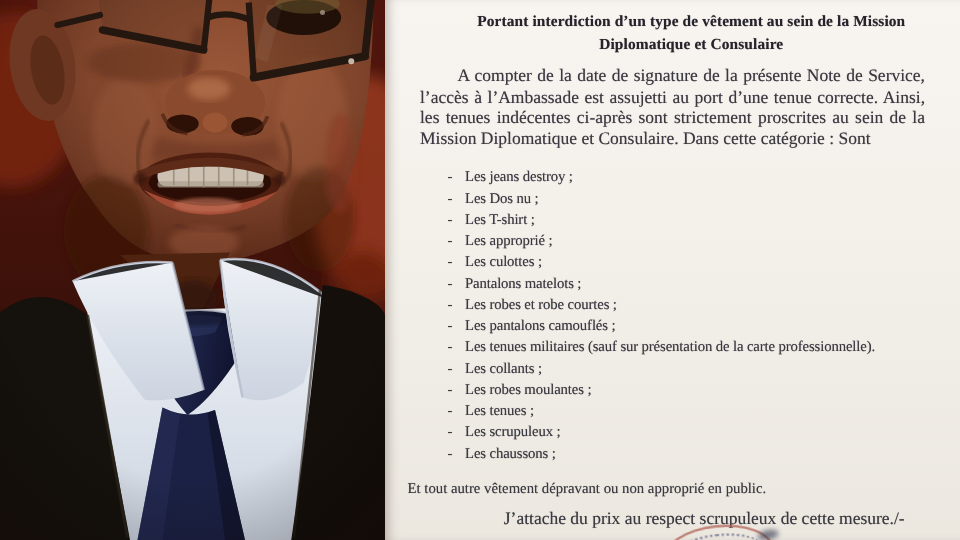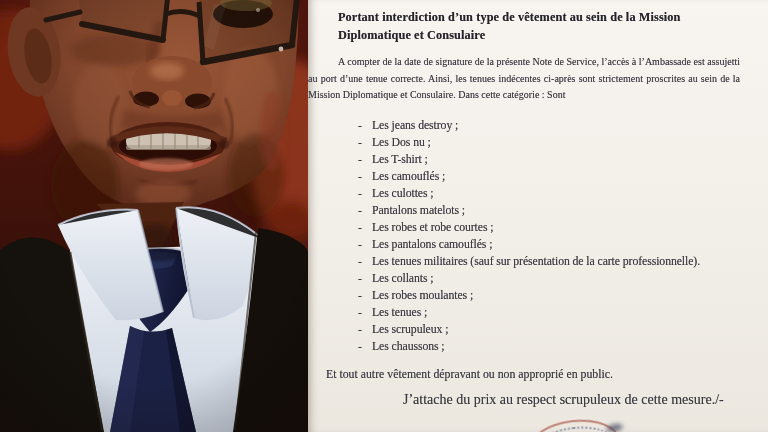--- a/index.html
+++ b/index.html
@@ -12,28 +12,28 @@
   .photo-pane svg { display:block; }
   
   .doc-pane {
     position:absolute; left:308px; top:0; width:460px; height:432px;
     background:linear-gradient(180deg,#f8f5f1 0%, #f3f0ea 45%, #ece8e0 100%);
     box-shadow:inset 7px 0 9px -5px rgba(70,45,30,0.35);
     color:#3a3840;
     text-shadow:0 0 0.6px rgba(58,56,64,0.55);
   }
   .doc-title {
-    padding-top:8px; text-align:left; font-weight:bold;
+    padding-top:8px; text-align:center; font-weight:bold;
     font-size:12.3px; line-height:18px; color:#26242b;
     letter-spacing:0.1px;
     padding-left:30px;
   }
   .doc-para {
-    margin:10px 28px 0 0; text-align:justify; text-align-last:left;
-    text-indent:30px; font-size:10px; line-height:16.5px;font-family:Liberation Serif, serif;
+    margin:10px 28px 0 28px; text-align:justify; text-align-last:left;
+    text-indent:30px; font-size:14px; line-height:16.5px;font-family:Liberation Serif, serif;
   }
   .doc-list {
     list-style:none; margin:13px 0 0 0; padding:0 0 0 50px;
     font-size:11.8px; line-height:17px; letter-spacing:-0.1px;
   }
   .doc-list .dash { display:inline-block; width:14px; }
   .closing { margin:11px 20px 0 18px; font-size:11.8px; line-height:16px; }
   .signature { margin:10px 0 0 95px; font-size:14px; line-height:16px; }
   .stamp {
     position:absolute; left:222px; top:420px; width:86px; height:44px;
@@ -214,21 +214,21 @@
       <div>Portant interdiction d’un type de vêtement au sein de la Mission</div>
       <div>Diplomatique et Consulaire</div>
     </div>
 
     <p class="doc-para">A compter de la date de signature de la présente Note de Service, l’accès à l’Ambassade est assujetti au port d’une tenue correcte. Ainsi, les tenues indécentes ci-après sont strictement proscrites au sein de la Mission Diplomatique et Consulaire. Dans cette catégorie : Sont</p>
 
     <ul class="doc-list">
       <li><span class="dash">-</span><span>Les jeans destroy ;</span></li>
       <li><span class="dash">-</span><span>Les Dos nu ;</span></li>
       <li><span class="dash">-</span><span>Les T-shirt ;</span></li>
-      <li><span class="dash">-</span><span>Les camouflés ;</span></li>
+      <li><span class="dash">-</span><span>Les approprié ;</span></li>
       <li><span class="dash">-</span><span>Les culottes ;</span></li>
       <li><span class="dash">-</span><span>Pantalons matelots ;</span></li>
       <li><span class="dash">-</span><span>Les robes et robe courtes ;</span></li>
       <li><span class="dash">-</span><span>Les pantalons camouflés ;</span></li>
       <li><span class="dash">-</span><span>Les tenues militaires (sauf sur présentation de la carte professionnelle).</span></li>
       <li><span class="dash">-</span><span>Les collants ;</span></li>
       <li><span class="dash">-</span><span>Les robes moulantes ;</span></li>
       <li><span class="dash">-</span><span>Les tenues ;</span></li>
       <li><span class="dash">-</span><span>Les scrupuleux ;</span></li>
       <li><span class="dash">-</span><span>Les chaussons ;</span></li>

